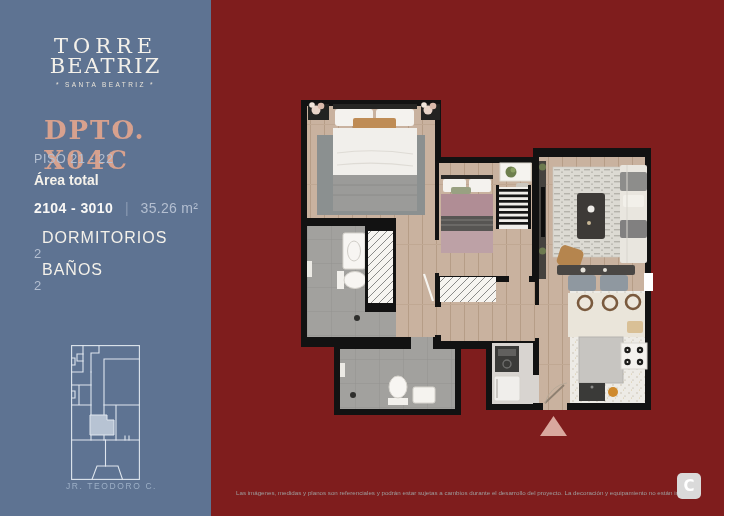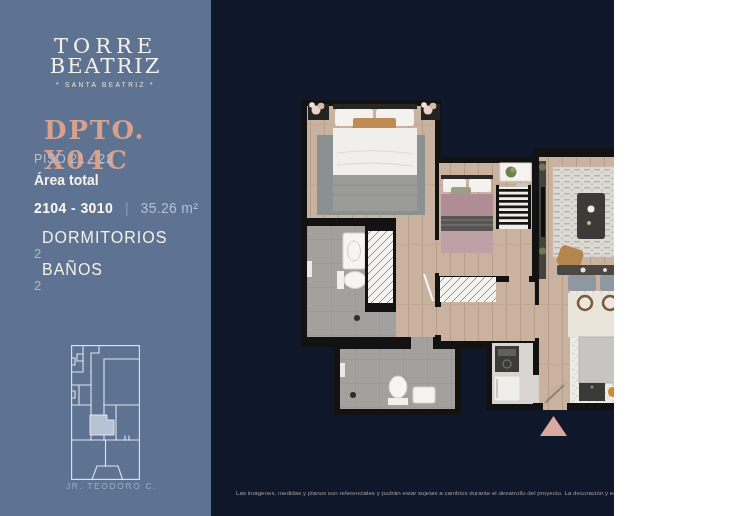--- a/index.html
+++ b/index.html
@@ -1,17 +1,17 @@
 <!DOCTYPE html>
 <html><head>
 <meta charset="utf-8">
 <style>
   html,body{margin:0;padding:0;background:#ffffff;}
   #canvas{
-    position:relative;width:614px;height:516px;background:#0f172a;
+    position:relative;width:724px;height:516px;background:#7f1d1d;
     overflow:hidden;font-family:"Liberation Sans",sans-serif;
   }
   
   .sidebar{
     position:absolute;left:0;top:0;width:211px;height:516px;
     background:#5e7392;
   }
   .logo{position:absolute;top:36px;left:0;width:211px;text-align:center;color:#f4f1ea;}
   .logo-line1{font-family:"DejaVu Serif",serif;font-size:21px;letter-spacing:5px;line-height:20px;}
   .logo-line2{font-family:"DejaVu Serif",serif;font-size:21px;letter-spacing:2px;line-height:21px;}

